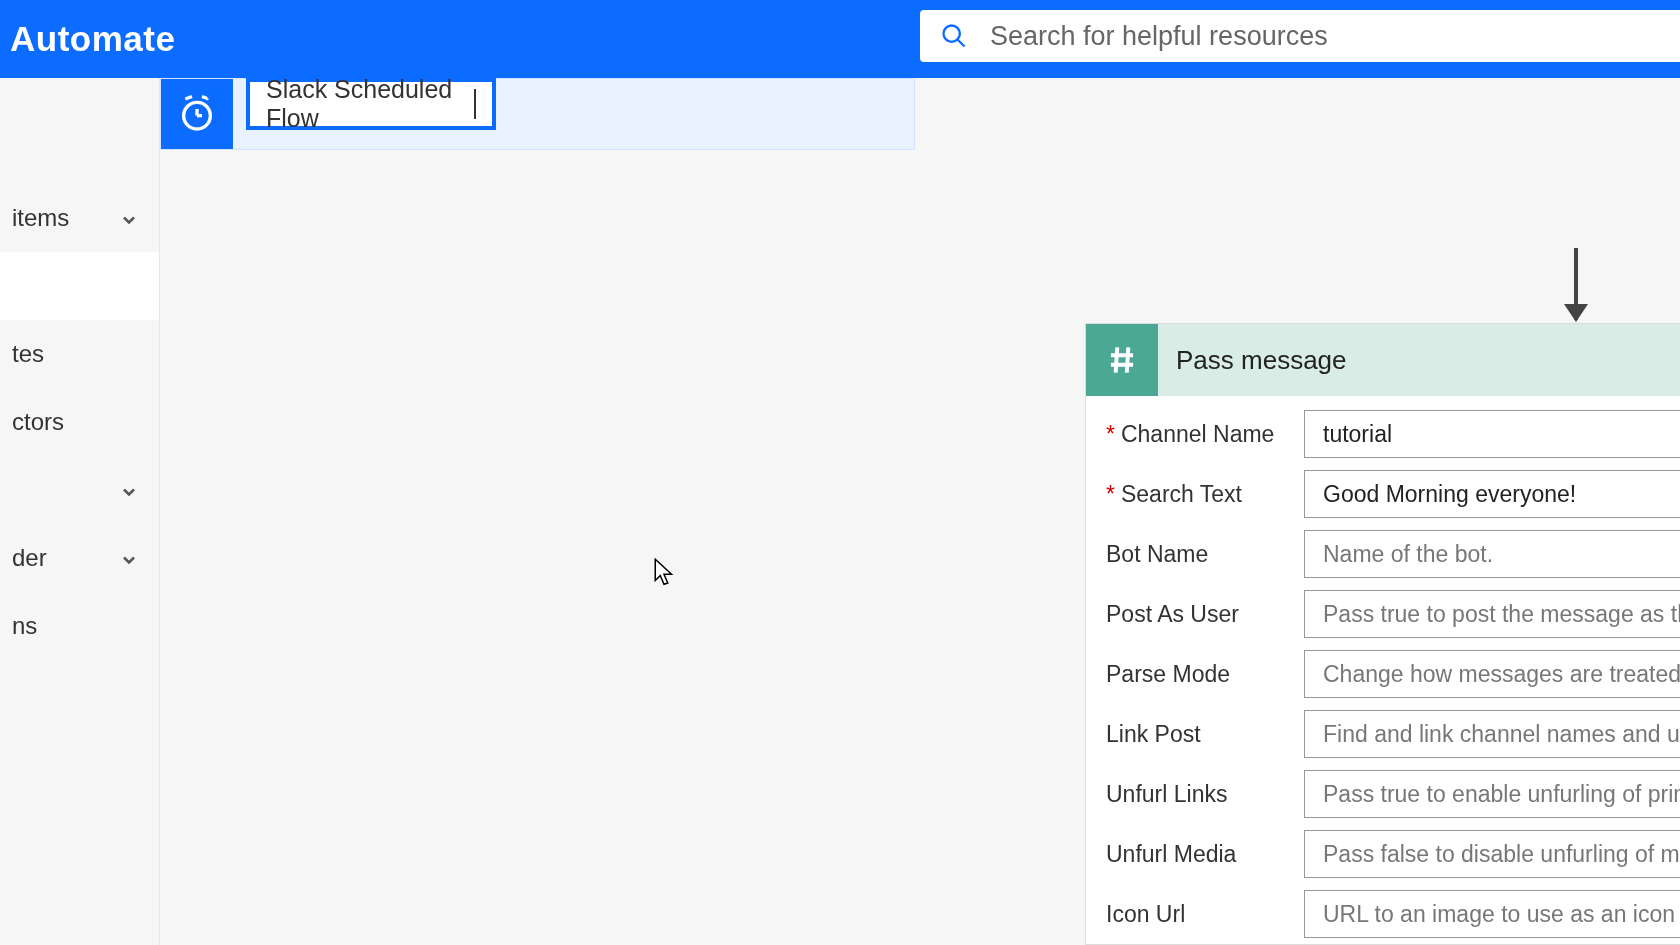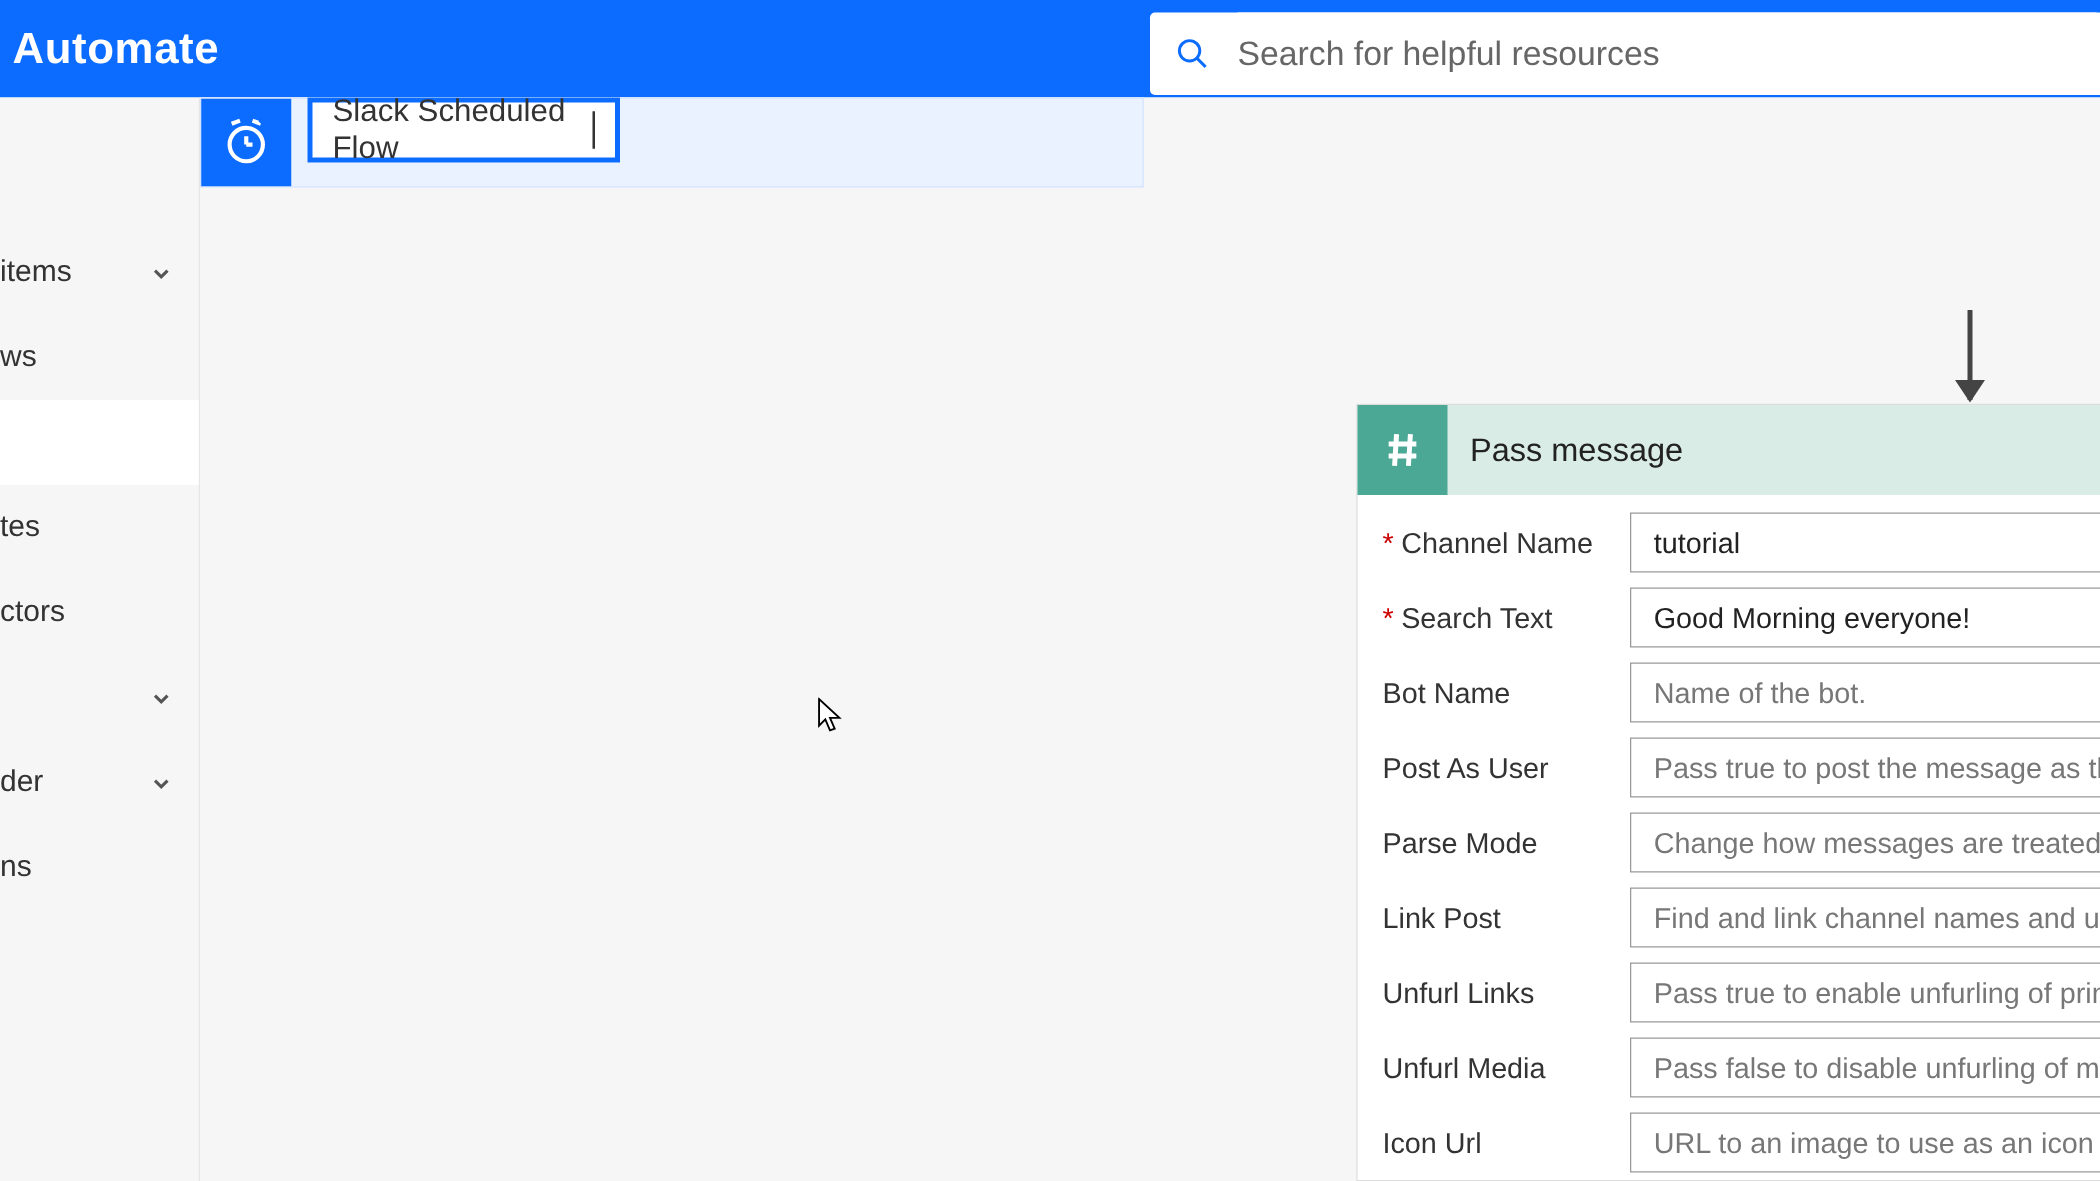--- a/index.html
+++ b/index.html
@@ -9,21 +9,21 @@
   .top-bar {
     position: absolute; left: 0; top: 0; width: 1680px; height: 78px;
     background: #0b6cff;
     display: flex; align-items: center;
   }
   .app-title {
     color: #fff; font-size: 35px; font-weight: 600; margin-left: 0; padding-left: 10px;
     letter-spacing: 0.5px;
   }
   .search-wrap {
-    position: absolute; left: 920px; top: 10px; width: 760px; height: 66px;
+    position: absolute; left: 920px; top: 10px; width: 760px; height: 52px;
     background: #fff; border-radius: 4px; display: flex; align-items: center;
   }
   .search-icon {
     width: 28px; height: 28px; margin-left: 20px; margin-right: 22px;
     color: #0b6cff; flex: none;
   }
   .search-input {
     border: none; outline: none; height: 100%; width: 100%;
     font-size: 27px; color: #333;
   }
@@ -34,21 +34,21 @@
     position: absolute; left: 0; top: 78px; width: 160px; height: 867px;
     background: #f6f6f6; border-right: 1px solid #e6e6e6;
   }
   .side-item {
     height: 68px; display: flex; align-items: center; padding-left: 0;
     color: #333; font-size: 24px;
   }
   .side-item.selected {
     background: #fff;
   }
-  .side-label { flex: 1; overflow: hidden; white-space: nowrap; }
+  .side-label { flex: 1; overflow: hidden; white-space: nowrap; margin-left: 12px; }
   .side-chevron {
     width: 20px; height: 20px; margin-right: 20px; color: #555;
     flex: none;
   }
   .nav-space-top { height: 106px; } 
 
   
   .canvas {
     position: absolute; left: 160px; top: 78px; right: 0; bottom: 0;
     background: #f6f6f6;
@@ -139,23 +139,20 @@
 
 <div class="sidebar">
   <div class="nav-space-top"></div>
   <div id="sidebar-list">
       <div class="side-item">
         <span class="side-label">items</span>
         <span class="side-chevron"><svg viewBox="0 0 24 24" fill="none" stroke="currentColor" stroke-width="3">
             <polyline points="6 9 12 15 18 9"></polyline>
           </svg></span>
       </div>
-      <div class="side-item">
-        <span class="side-label">ws</span>
-      </div>
       <div class="side-item selected">
         <span class="side-label"></span>
       </div>
       <div class="side-item">
         <span class="side-label">tes</span>
       </div>
       <div class="side-item">
         <span class="side-label">ctors</span>
       </div>
       <div class="side-item">

